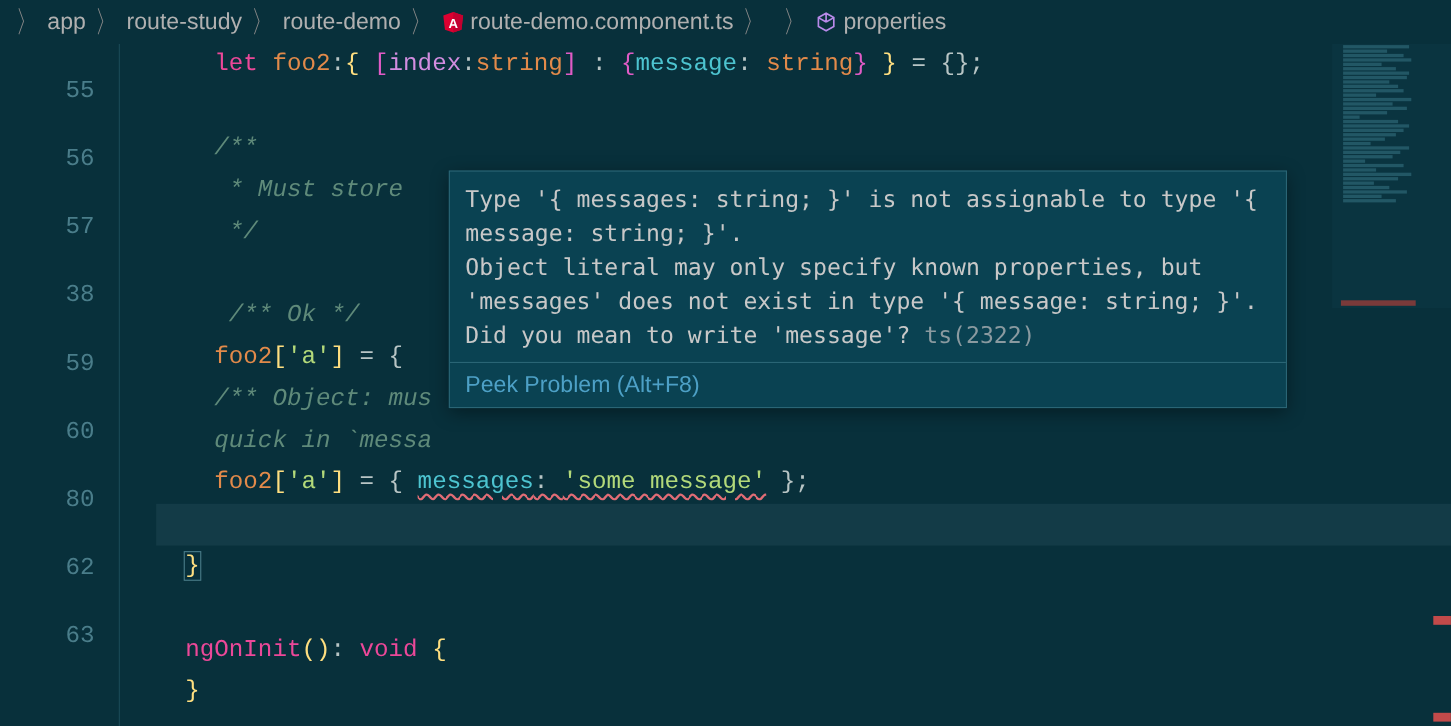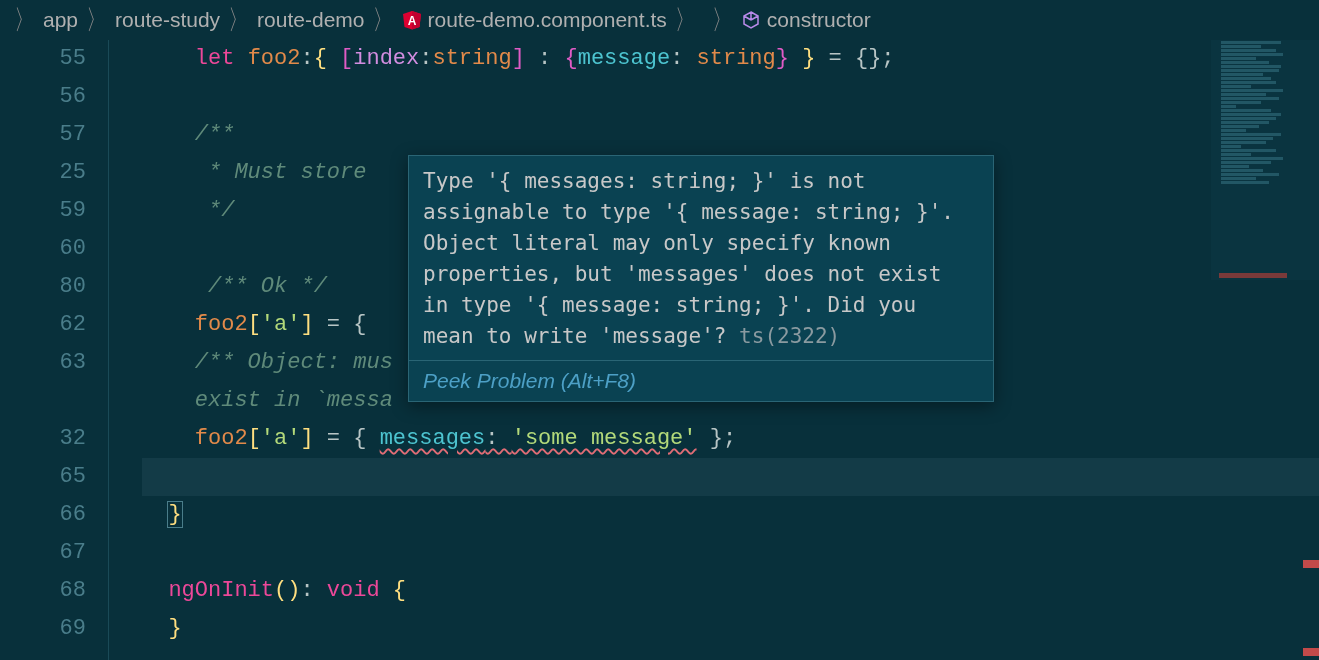--- a/index.html
+++ b/index.html
@@ -44,20 +44,21 @@
       flex-shrink: 0;
       text-align: right;
       padding-right: 22px;
       color: #4a7d8a;
       user-select: none;
     }
     .gutter .ln {
       height: 38px;
       line-height: 38px;
       font-size: 22px;
+      margin-top: 24px;
     }
     .fold-ruler {
       width: 24px;
       flex-shrink: 0;
       border-left: 1px solid #1a4a57;
     }
     .code {
       flex: 1;
       position: relative;
       padding-left: 10px;
@@ -89,21 +90,21 @@
       text-underline-offset: 4px;
     }
     .bracket-match {
       border: 1px solid #4a7d8a;
       margin: -1px;
     }
     .hover-box {
       position: absolute;
       left: 408px;
       top: 155px;
-      width: 586px;
+      width: 762px;
       background: #0a4252;
       border: 1px solid #2a6575;
       box-shadow: 0 4px 16px rgba(0,0,0,0.4);
       font-family: 'Segoe UI', sans-serif;
       z-index: 20;
     }
     .hover-body {
       padding: 10px 14px 8px 14px;
       font-family: Consolas, monospace;
       font-size: 21px;
@@ -111,21 +112,21 @@
       color: #c8c8c8;
     }
     .hover-body .tscode { color: #8a9aa0; }
     .hover-actions {
       border-top: 1px solid #2a6575;
       padding: 8px 14px;
       display: flex;
       gap: 30px;
       font-size: 21px;
     }
-    .hover-actions .peek { color: #4da0c6; cursor: pointer; font-style: italic; }
+    .hover-actions .peek { color: #4da0c6; cursor: pointer; }
     .hover-actions .noquick { color: #c5c5c5; }
     .minimap {
       position: absolute;
       top: 40px;
       right: 0;
       width: 108px;
       height: 240px;
       background: rgba(15, 60, 72, 0.4);
       z-index: 5;
     }
@@ -186,30 +187,30 @@
     <span>route-demo.component.ts</span>
   </span>
   <span class="sep">〉</span>
   <span class="sep">〉</span>
   <span class="seg">
     <span class="icon">
       <svg width="20" height="20" viewBox="0 0 20 20">
           <path d="M10 2 L17 6 L17 14 L10 18 L3 14 L3 6 Z M10 2 L10 10 M10 10 L17 6 M10 10 L3 6" fill="none" stroke="#b98aea" stroke-width="1.5"></path>
         </svg>
     </span>
-    <span>constructor</span>
+    <span>properties</span>
   </span>
 </div>
 
 <div class="editor">
   <div class="gutter">
     <div class="ln">55</div>
     <div class="ln">56</div>
     <div class="ln">57</div>
-    <div class="ln">25</div>
+    <div class="ln">38</div>
     <div class="ln">59</div>
     <div class="ln">60</div>
     <div class="ln">80</div>
     <div class="ln">62</div>
     <div class="ln">63</div>
     <div class="ln"></div>
     <div class="ln">32</div>
     <div class="ln">65</div>
     <div class="ln">66</div>
     <div class="ln">67</div>
@@ -231,21 +232,21 @@
     <div class="line"><span class="pun">    </span><span class="cmt"> */</span></div>
 
     <div class="line"></div>
 
     <div class="line"><span class="pun">     </span><span class="cmt">/** Ok */</span></div>
 
     <div class="line"><span class="pun">    </span><span class="var">foo2</span><span class="brkt">[</span><span class="str">'a'</span><span class="brkt">]</span><span class="pun"> = { </span></div>
 
     <div class="line"><span class="pun">    </span><span class="cmt">/** Object: mus</span></div>
 
-    <div class="line"><span class="pun">    </span><span class="cmt">exist in `messa</span></div>
+    <div class="line"><span class="pun">    </span><span class="cmt">quick in `messa</span></div>
 
     <div class="line"><span class="pun">    </span><span class="var">foo2</span><span class="brkt">[</span><span class="str">'a'</span><span class="brkt">]</span><span class="pun"> = { </span><span class="prop err-squiggle">messages</span><span class="pun err-squiggle">: </span><span class="str err-squiggle">'some message'</span><span class="pun"> };</span></div>
 
     <div class="line highlight"></div>
 
     <div class="line"><span class="pun">  </span><span class="brkt bracket-match">}</span></div>
 
     <div class="line"></div>
 
     <div class="line"><span class="pun">  </span><span class="fn">ngOnInit</span><span class="brkt">()</span><span class="pun">: </span><span class="kw">void</span><span class="brkt"> {</span></div>

